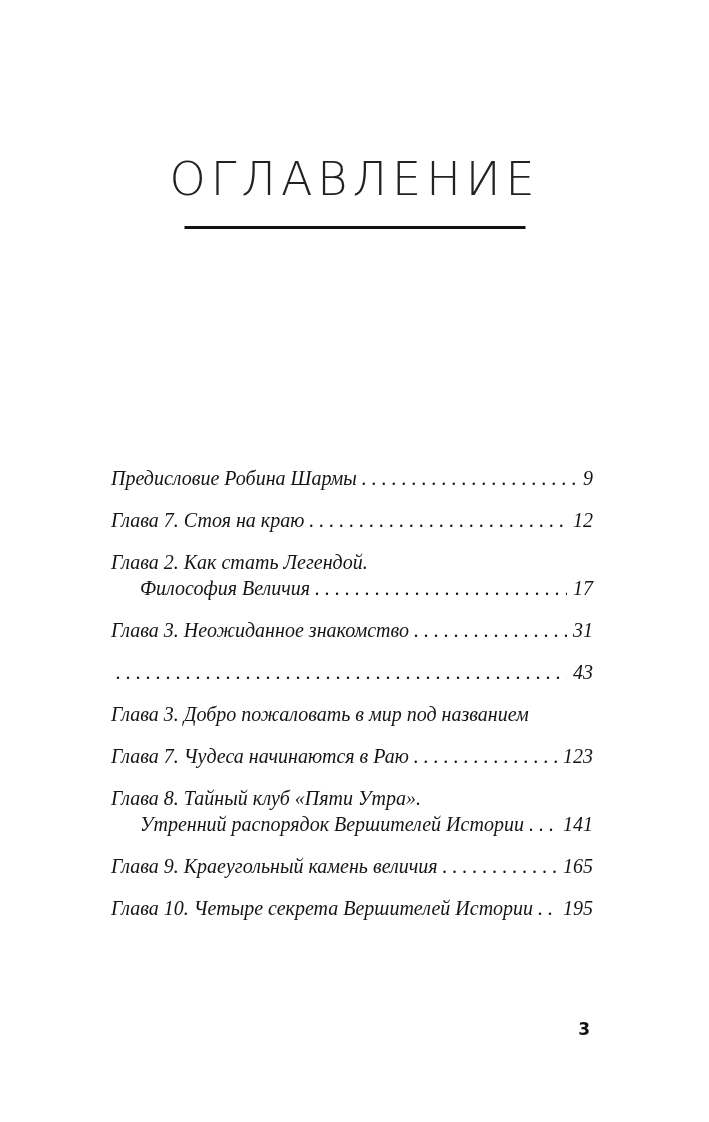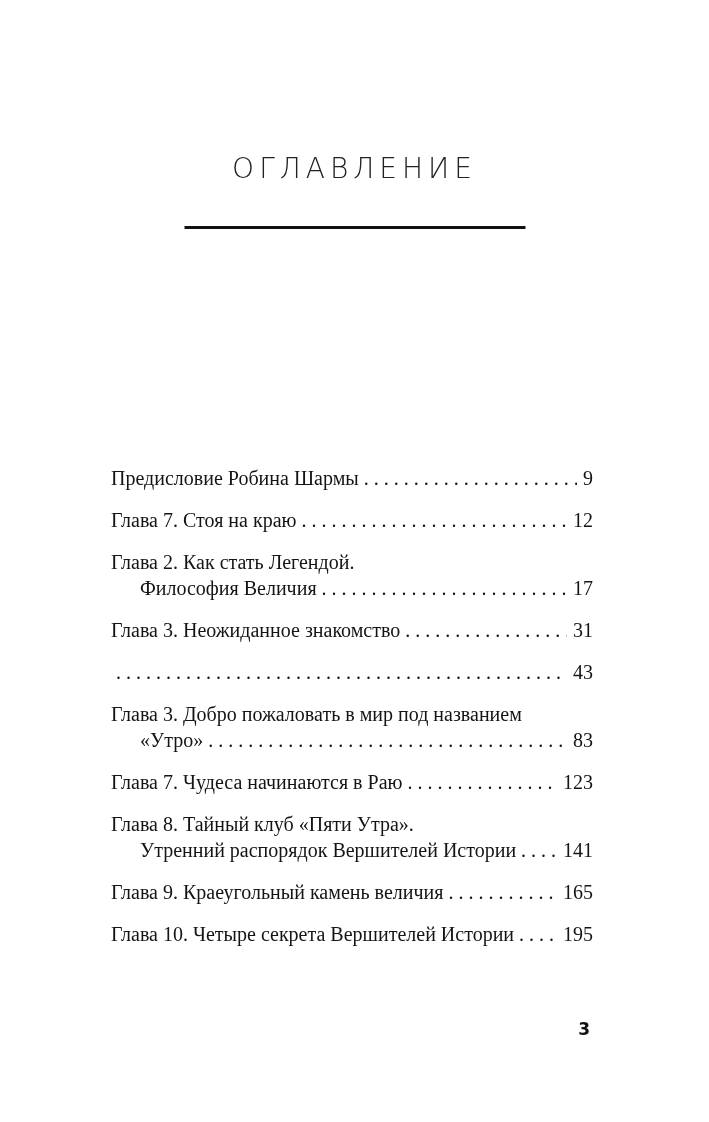--- a/index.html
+++ b/index.html
@@ -17,41 +17,42 @@
     color: #141414;
   }
   .title {
     position: absolute;
     top: 152px;
     left: 0;
     right: 0;
     text-align: center;
     font-family: "DejaVu Sans", "Liberation Sans", sans-serif;
     font-weight: 200;
-    font-size: 28px;
+    font-size: 46px;
     letter-spacing: 5px;
     color: #222222;
     white-space: nowrap;
   }
   .title-rule {
     position: absolute;
     top: 226px;
     left: 50%;
     transform: translateX(-50%);
     width: 341px;
     height: 3px;
     background: #111111;
   }
   .toc {
     position: absolute;
     top: 465px;
     left: 111px;
     right: 116px;
     font-size: 20px;
     line-height: 26px;
+    font-style: italic;
   }
   .toc-entry {
     margin-bottom: 16px;
   }
   .first-line {
     white-space: nowrap;
   }
   .toc-line {
     display: flex;
     align-items: baseline;
@@ -136,25 +137,20 @@
   <div class="toc-entry">
 
     <div class="toc-line">
       <span class="dots"></span>
       <span class="toc-page">43</span>
     </div>
   </div>
 
   <div class="toc-entry">
     <div class="first-line">Глава 3. Добро пожаловать в мир под названием</div>
-    <div class="toc-line">
-      <span class="last-line-text indent">«Утро»</span>
-      <span class="dots"></span>
-      <span class="toc-page">83</span>
-    </div>
   </div>
 
 
   <div class="toc-entry">
 
     <div class="toc-line">
       <span class="last-line-text">Глава 7. Чудеса начинаются в Раю</span>
       <span class="dots"></span>
       <span class="toc-page">123</span>
     </div>

